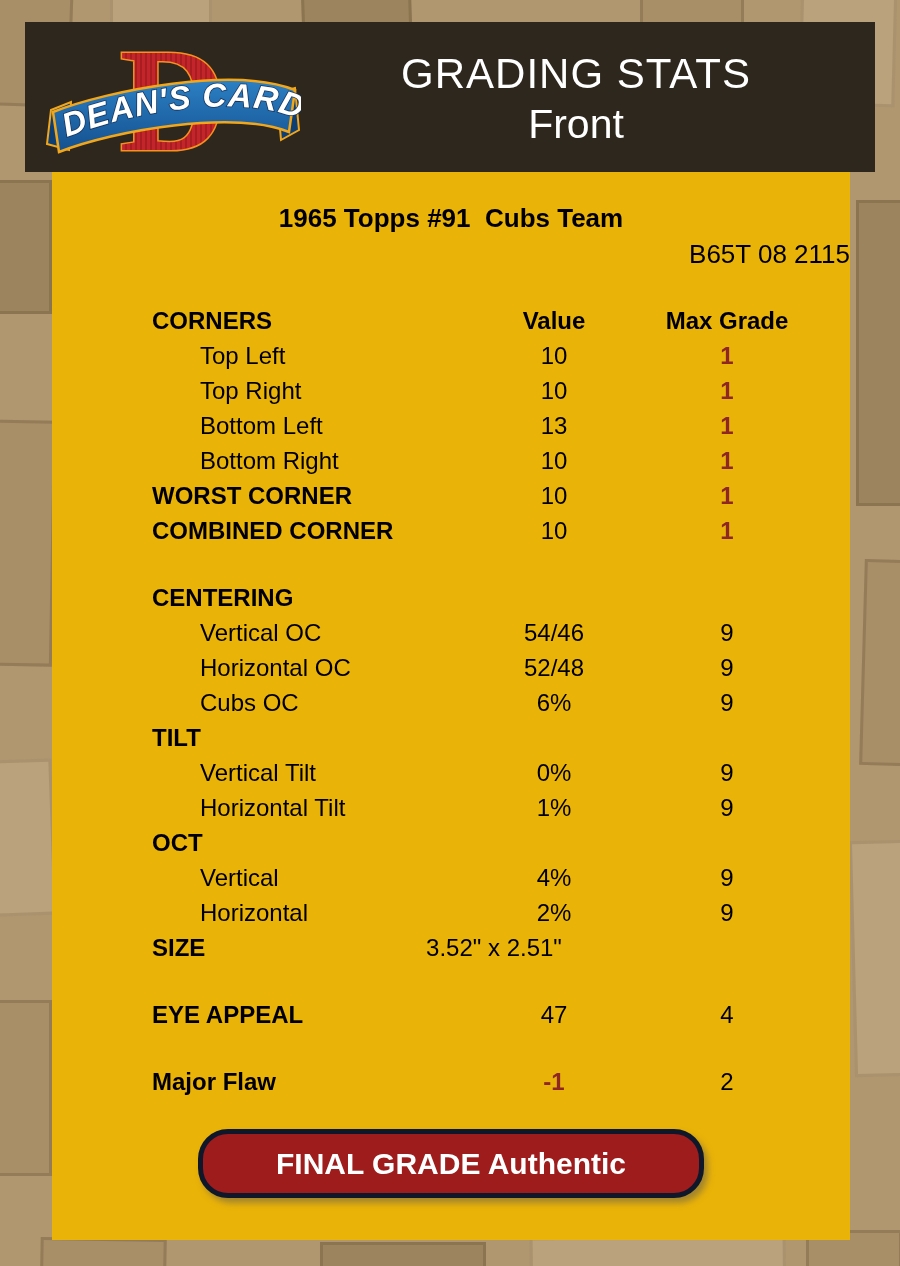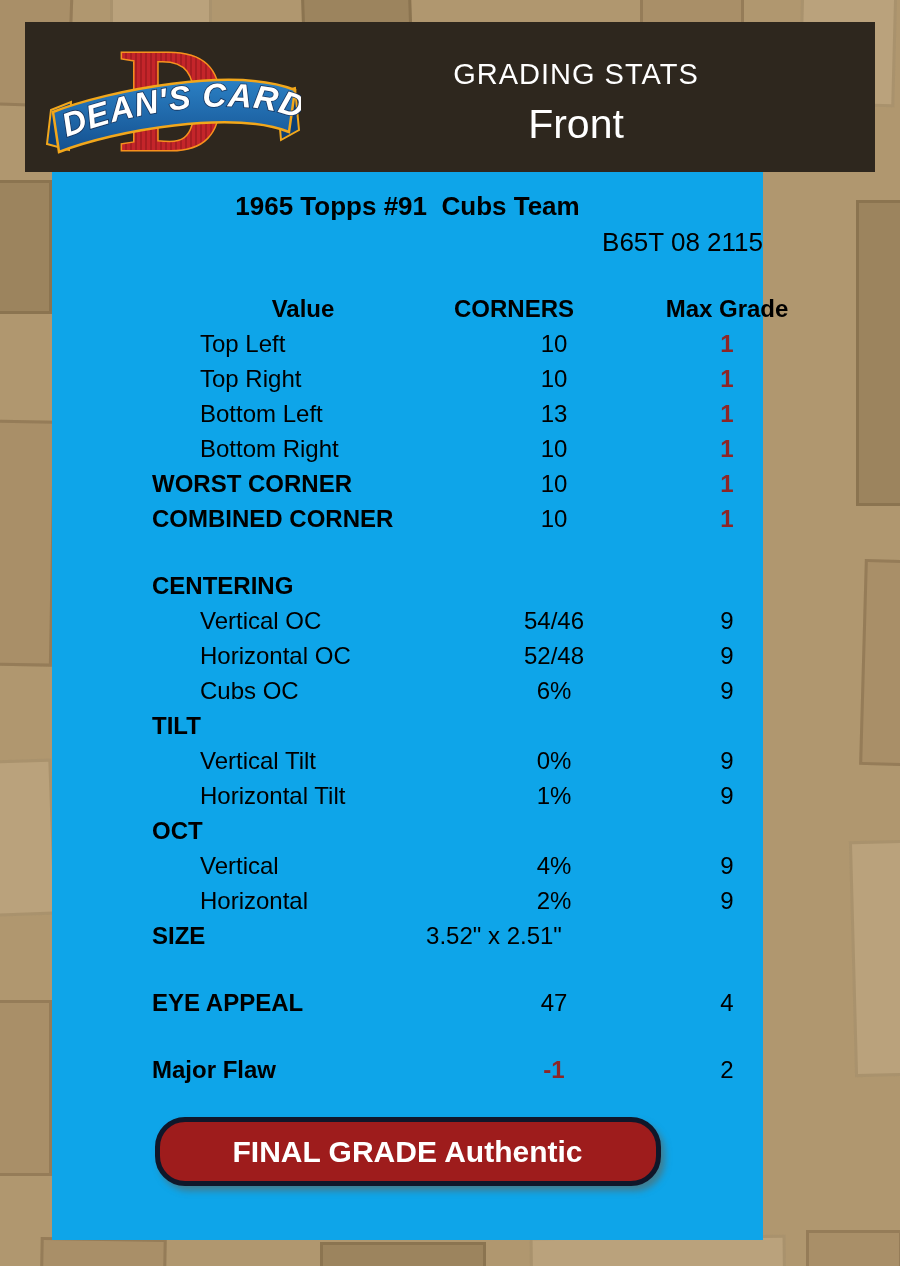--- a/index.html
+++ b/index.html
@@ -17,27 +17,27 @@
   .band{
     position:absolute;left:25px;top:22px;width:850px;height:150px;
     background:#2e271e;
   }
   .logo-wrap{position:absolute;left:20px;top:10px;width:256px;height:134px;}
   .band-text{
     position:absolute;left:280px;top:0;right:0;height:100%;
     display:flex;flex-direction:column;align-items:center;justify-content:center;
     padding-right:28px;color:#ffffff;
   }
-  .band-title{font-size:29px;line-height:48px;letter-spacing:1px;font-weight:400;text-align:right;}
+  .band-title{font-size:42px;line-height:48px;letter-spacing:1px;font-weight:400;text-align:right;}
   .band-sub{font-size:41px;line-height:40px;margin-top:6px;font-weight:400;}
 
   
   .panel{
-    position:absolute;left:52px;top:172px;width:711px;height:1068px;
-    background:#0ea5e9;box-sizing:border-box;padding-top:16px;
+    position:absolute;left:52px;top:172px;width:798px;height:1068px;
+    background:#eab308;box-sizing:border-box;padding-top:28px;
   }
   .card-title{text-align:center;font-size:26px;line-height:36px;font-weight:bold;color:#000;}
   .card-serial{text-align:right;font-size:26px;line-height:36px;color:#000;}
 
   
   .gtable{margin:31px 0 0 100px;width:648px;color:#000;}
   .trow{display:grid;grid-template-columns:302px 200px 146px;height:35px;align-items:center;font-size:24px;}
   .trow.gap{margin-top:32px;}
   .trow .c{white-space:nowrap;}
   .trow .value,.trow .max{text-align:center;}
@@ -83,22 +83,22 @@
 <div class="bgc dark" style="left:320px;top:1242px;width:160px;height:70px;"></div>
 <div class="bgc light" style="left:530px;top:1236px;width:250px;height:80px;transform:rotate(-0.6deg);"></div>
 <div class="bgc" style="left:806px;top:1230px;width:90px;height:60px;"></div>
 
 <div class="panel">
   <div class="card-title">1965 Topps #91&nbsp; Cubs Team</div>
   <div class="card-serial">B65T 08 2115</div>
 
   <div class="gtable">
       <div class="trow header">
+        <div class="c label">CORNERS</div>
         <div class="c value">Value</div>
-        <div class="c label">CORNERS</div>
         <div class="c max">Max Grade</div>
       </div>
       <div class="trow item">
         <div class="c label">Top Left</div>
         <div class="c value">10</div>
         <div class="c max red">1</div>
       </div>
       <div class="trow item">
         <div class="c label">Top Right</div>
         <div class="c value">10</div>

